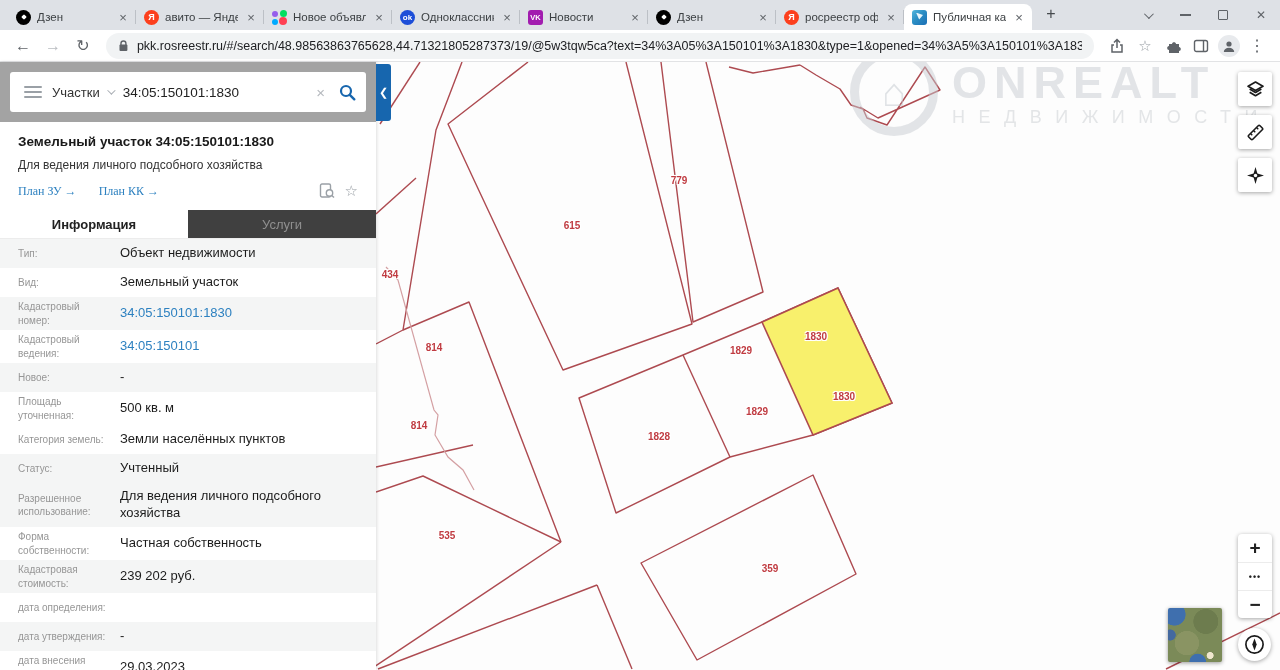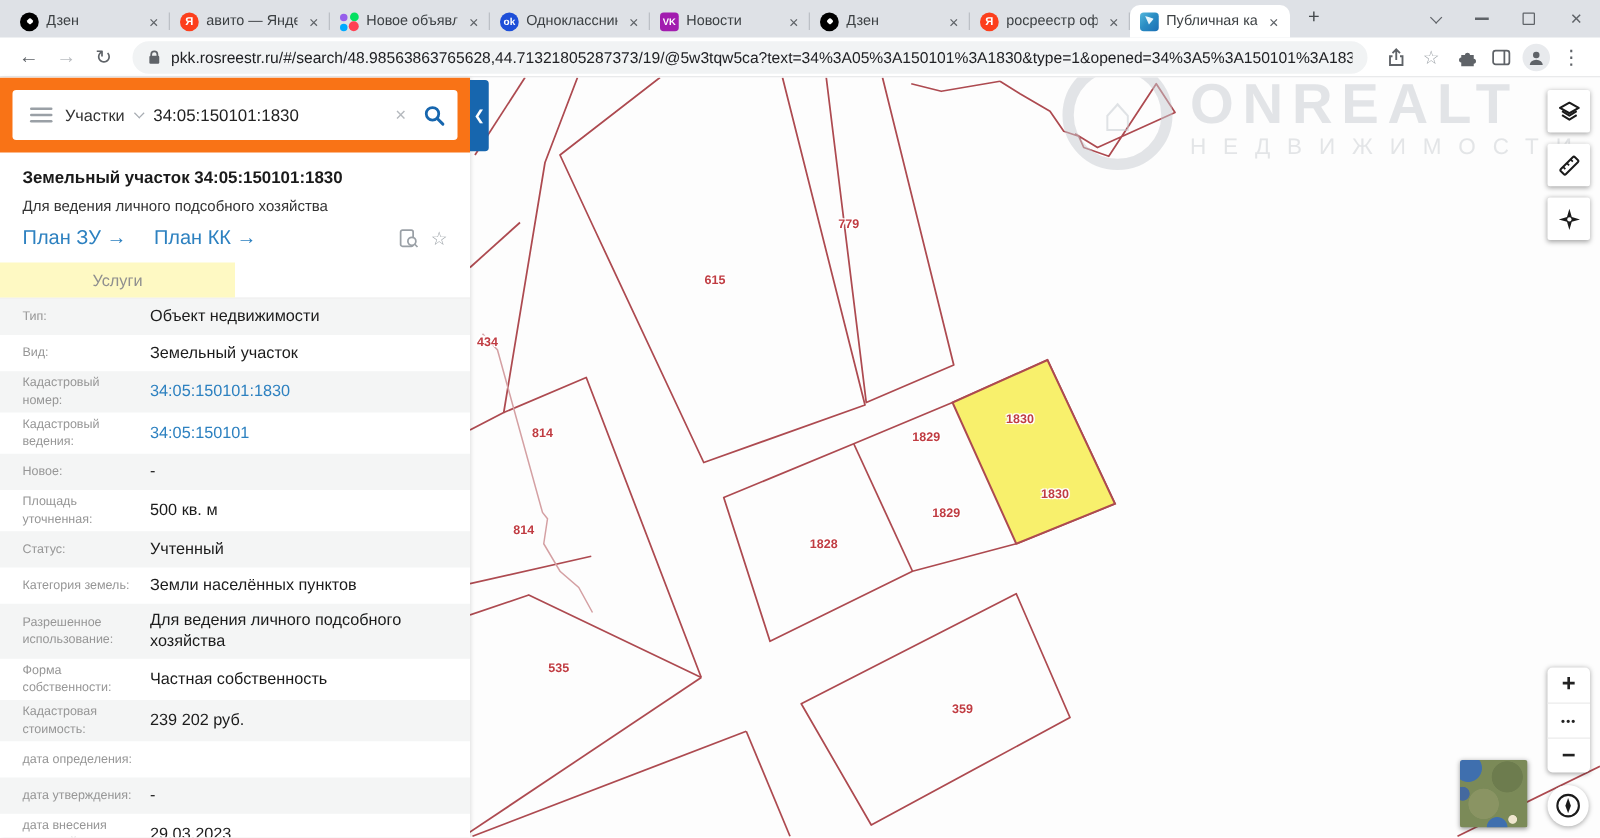--- a/index.html
+++ b/index.html
@@ -38,44 +38,44 @@
   .nav-ico.dim { color:#b9bcc0; }
   .omnibox { flex:1; height:26px; background:#f1f3f4; border-radius:13px; display:flex; align-items:center; padding:0 12px; gap:8px; margin:0 6px; min-width:0; }
   .omnibox .url { font-size:12.5px; color:#202124; white-space:nowrap; overflow:hidden; }
   .bar-right { display:flex; align-items:center; gap:2px; }
   .avatar-btn { width:22px; height:22px; border-radius:50%; background:#e8eaed; display:flex; align-items:center; justify-content:center; }
 
   
   .content { position:relative; width:1280px; height:608px; display:flex; }
   .sidebar { width:376px; height:608px; background:#fff; z-index:5; box-shadow:1px 0 3px rgba(0,0,0,.12); display:flex; flex-direction:column; overflow:hidden; }
 
-  .search-band { height:60px; background:#f97316; padding:10px; flex:none; }
+  .search-band { height:60px; background:#a3a3a3; padding:10px; flex:none; }
   .search-box { height:40px; background:#fff; border-radius:3px; display:flex; align-items:center; padding:0 10px 0 14px; gap:10px; }
   .hamburger { width:18px; flex:none; }
   .hamburger div { height:2px; background:#9aa0a6; margin:3px 0; border-radius:1px; }
   .cat-select { display:flex; align-items:center; gap:7px; font-size:13px; color:#333; flex:none; }
   .chev-sm { width:6px; height:6px; border-right:1.5px solid #a8adb3; border-bottom:1.5px solid #a8adb3; transform:rotate(45deg) translateY(-2px); }
   .search-input { border:none; outline:none; flex:1; font-size:13.5px; color:#222; font-family:"Liberation Sans",sans-serif; min-width:0; }
   .clear-x { color:#b5b9be; font-size:15px; flex:none; padding:0 4px; }
 
   .collapse-tab { position:absolute; left:376px; top:2px; width:15px; height:57px; background:#1766ae; border-radius:0 3px 3px 0; z-index:6;
                   color:#fff; font-size:11px; display:flex; align-items:center; justify-content:center; }
 
   .result-card { padding:12px 18px 8px; flex:none; }
   .result-title { font-size:13.5px; font-weight:bold; color:#1a1a1a; }
   .result-sub { font-size:12px; color:#333; margin-top:9px; }
   .result-links { display:flex; align-items:center; margin-top:10px; padding-bottom:2px; }
-  .plan-link { font-size:16px; color:#2d81c0; text-decoration:none; margin-right:22px; }
+  .plan-link { font-size:12px; color:#2d81c0; text-decoration:none; margin-right:22px;font-family:Liberation Serif, serif; }
   .card-icons { margin-left:auto; display:flex; align-items:center; gap:10px; }
   .star-glyph { color:#9aa0a6; font-size:15px; }
 
   .side-tabs { display:flex; height:29px; flex:none; border-bottom:1px solid #ececec; }
   .side-tab { width:188px; display:flex; align-items:center; justify-content:center; font-size:13px; }
   .side-tab.active { background:#fff; color:#222; font-weight:bold; }
-  .side-tab.inactive { background:#fef9c3; color:#8f8f8f;text-align:right; }
+  .side-tab.inactive { background:#404040; color:#8f8f8f;text-align:right; }
 
   .info-table { flex:1; overflow:hidden; }
   .irow { display:flex; align-items:center; min-height:29px; padding:3px 0; }
   .irow.shaded { background:#f4f5f5; }
   .irow-label { width:120px; flex:none; padding-left:18px; padding-right:6px; font-size:10px; color:#969696; line-height:1.35; }
   .irow-value { flex:1; font-size:13px; color:#1c1c1c; padding-right:12px; line-height:1.3; }
   .irow-value.link { color:#2d81c0; }
 
   
   .map { position:relative; width:904px; height:608px; background:#fdfdfd; overflow:hidden; }
@@ -258,20 +258,21 @@
             <rect x="1.5" y="1" width="10" height="13" rx="1.5" fill="none" stroke="#9aa0a6" stroke-width="1.4"></rect>
             <circle cx="10.5" cy="10" r="3.2" fill="#fff" stroke="#9aa0a6" stroke-width="1.4"></circle>
             <line x1="12.8" y1="12.4" x2="15" y2="14.6" stroke="#9aa0a6" stroke-width="1.4"></line>
           </svg>
           <span class="star-glyph">☆</span>
         </span>
       </div>
     </div>
 
     <div class="side-tabs">
+      <div class="side-tab active">Информация</div>
       <div class="side-tab inactive">Услуги</div>
     </div>
 
     <div class="info-table">
       <div class="irow shaded">
         <div class="irow-label">Тип:</div>
         <div class="irow-value">Объект недвижимости</div>
       </div>
       <div class="irow">
         <div class="irow-label">Вид:</div>
@@ -286,27 +287,27 @@
         <div class="irow-value link">34:05:150101</div>
       </div>
       <div class="irow shaded">
         <div class="irow-label">Новое:</div>
         <div class="irow-value">-</div>
       </div>
       <div class="irow">
         <div class="irow-label">Площадь уточненная:</div>
         <div class="irow-value">500 кв. м</div>
       </div>
+      <div class="irow">
+        <div class="irow-label">Категория земель:</div>
+        <div class="irow-value">Земли населённых пунктов</div>
+      </div>
       <div class="irow shaded">
         <div class="irow-label">Статус:</div>
         <div class="irow-value">Учтенный</div>
-      </div>
-      <div class="irow">
-        <div class="irow-label">Категория земель:</div>
-        <div class="irow-value">Земли населённых пунктов</div>
       </div>
       <div class="irow shaded" style="min-height:44px">
         <div class="irow-label">Разрешенное использование:</div>
         <div class="irow-value">Для ведения личного подсобного хозяйства</div>
       </div>
       <div class="irow">
         <div class="irow-label">Форма собственности:</div>
         <div class="irow-value">Частная собственность</div>
       </div>
       <div class="irow shaded">

